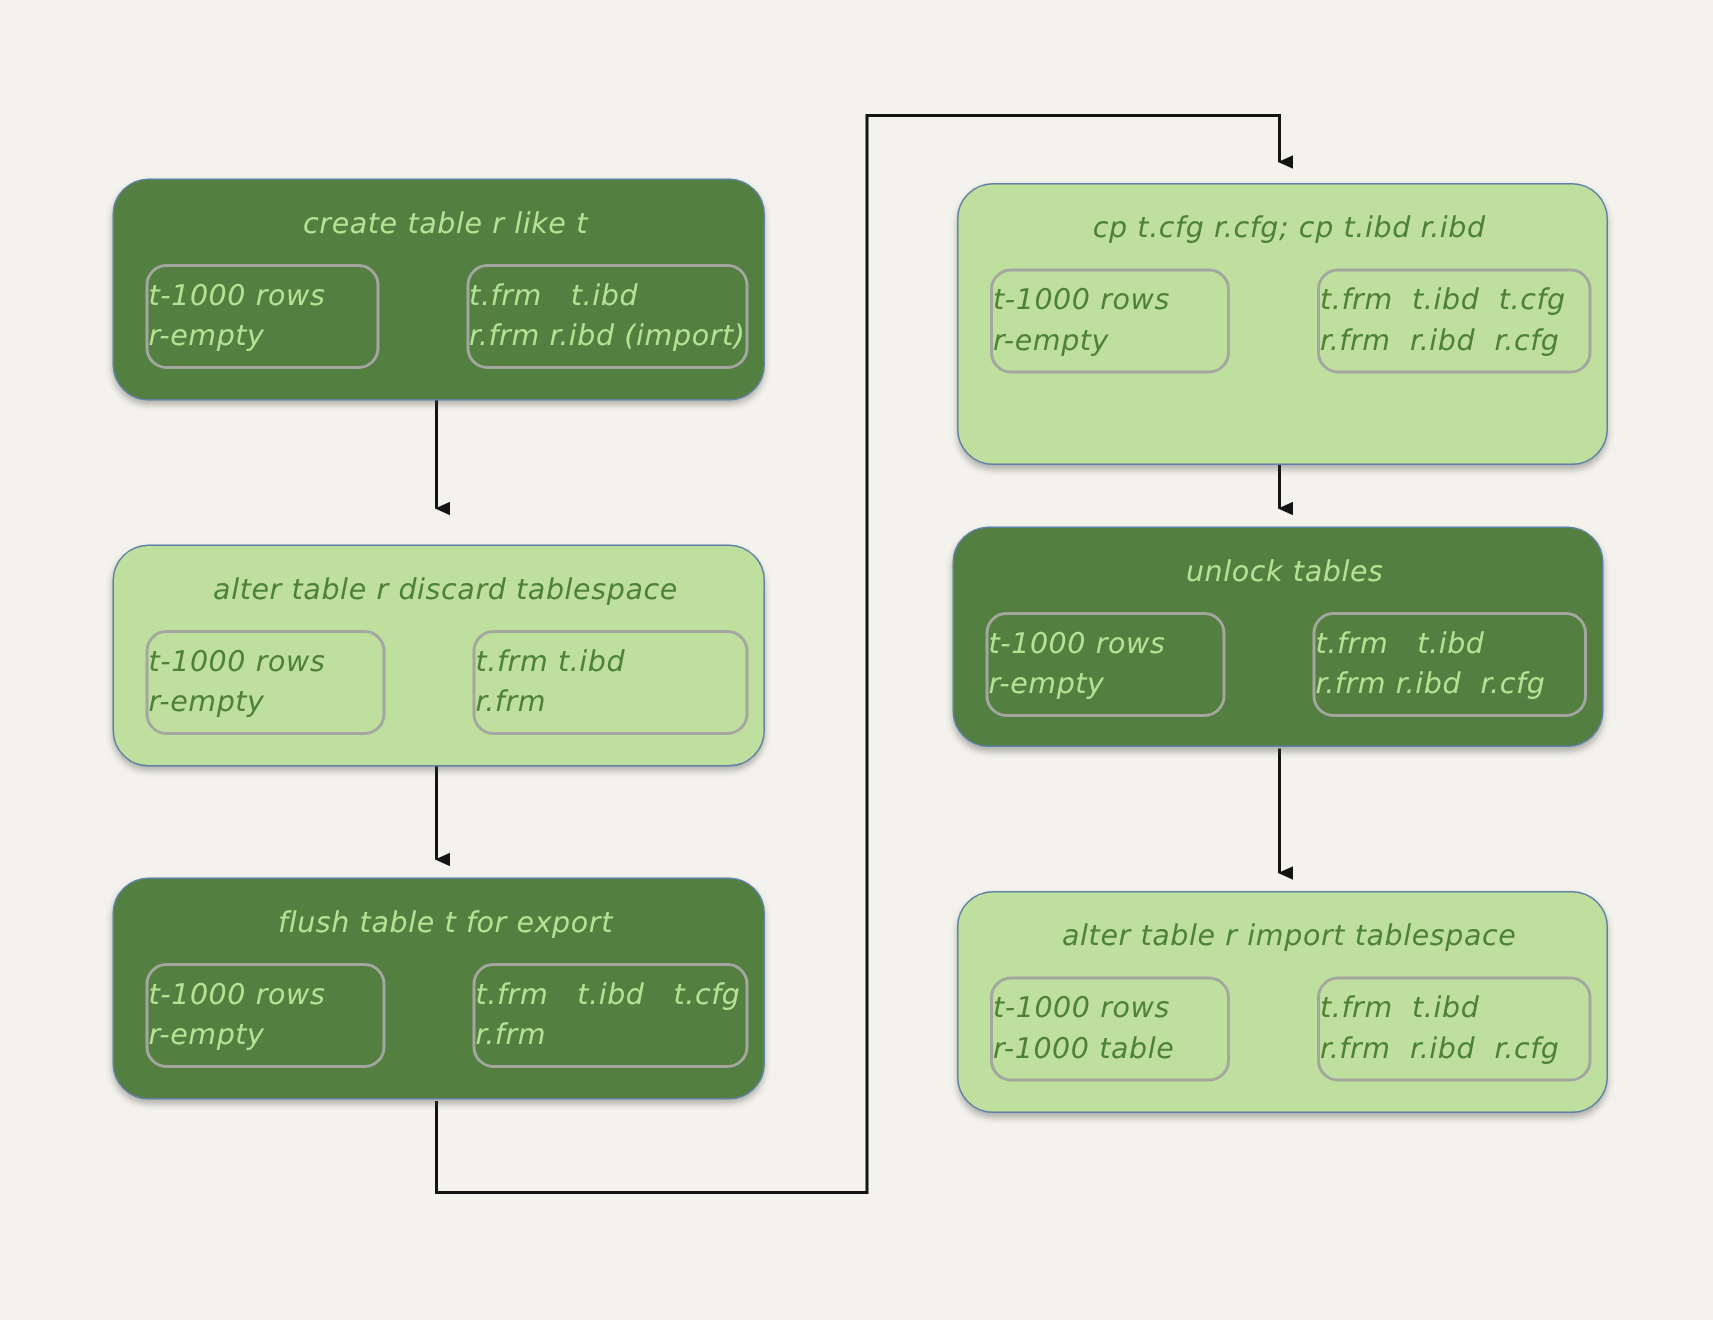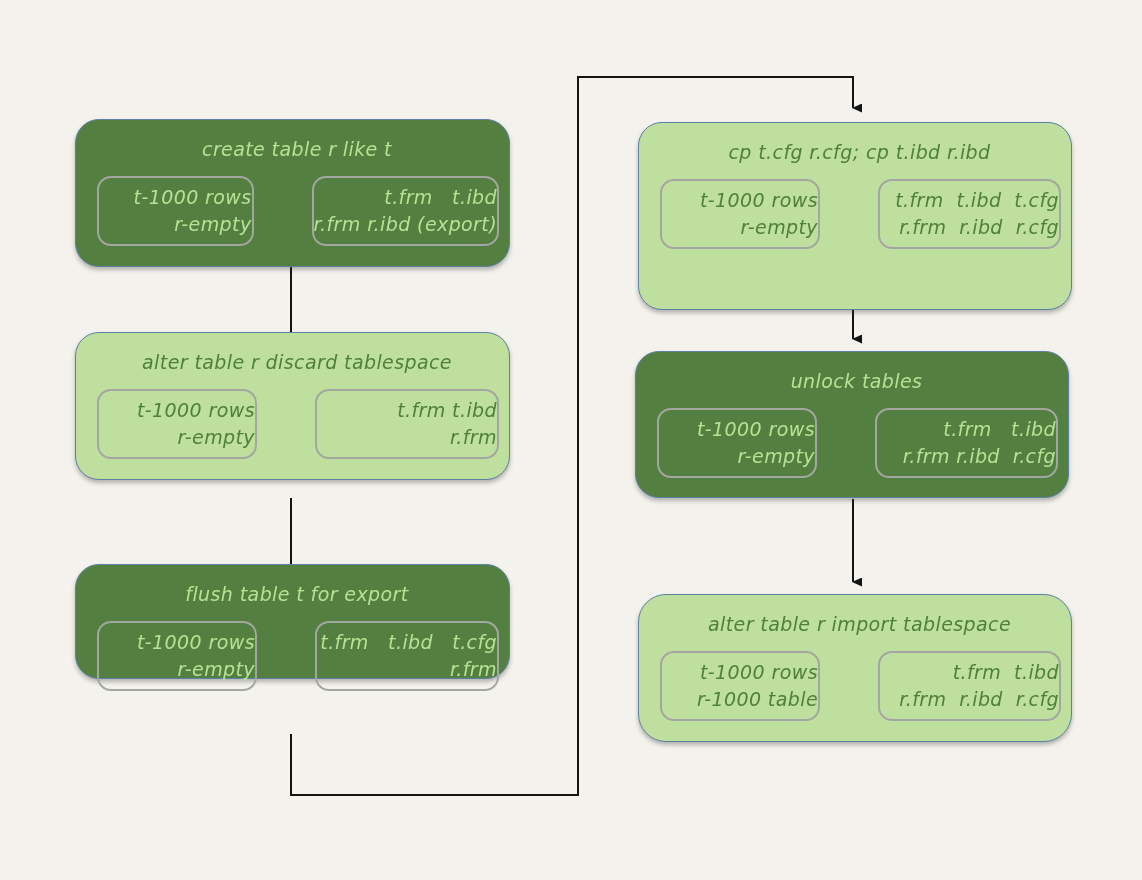--- a/index.html
+++ b/index.html
@@ -50,21 +50,21 @@
     gap: 14px;
     margin-top: 16px;
     flex: 1;
   }
   .subbox {
     border: 2px solid #a4a6a0;
     border-radius: 14px;
     height: 70px;
     display: flex;
     flex-direction: column;
-    align-items: flex-end;
+    align-items: flex-start;
     justify-content: center;
     box-sizing: border-box;
   }
   .subbox.rows  { width: 160px; margin-left: 2px; }
   .subbox.files { flex: 1; margin-left: 44px; }
   .subbox-line {
     font-size: 19px;
     line-height: 27px;
     letter-spacing: 0.4px;
     white-space: pre;
@@ -98,40 +98,40 @@
 
   <div class="node dark" style="left:75px; top:119px; width:435px; height:148px;">
     <div class="node-title">create table r like t</div>
     <div class="node-body">
       <div class="subbox rows">
         <div class="subbox-line">t-1000 rows</div>
         <div class="subbox-line">r-empty</div>
       </div>
       <div class="subbox files">
         <div class="subbox-line">t.frm   t.ibd</div>
-        <div class="subbox-line">r.frm r.ibd (export)</div>
+        <div class="subbox-line">r.frm r.ibd (import)</div>
       </div>
     </div>
   </div>
 
-  <div class="node light" style="left:75px; top:332px; width:435px; height:148px;">
+  <div class="node light" style="left:75px; top:363px; width:435px; height:148px;">
     <div class="node-title">alter table r discard tablespace</div>
     <div class="node-body">
       <div class="subbox rows">
         <div class="subbox-line">t-1000 rows</div>
         <div class="subbox-line">r-empty</div>
       </div>
       <div class="subbox files">
         <div class="subbox-line">t.frm t.ibd</div>
         <div class="subbox-line">r.frm</div>
       </div>
     </div>
   </div>
 
-  <div class="node dark" style="left:75px; top:564px; width:435px; height:115px;">
+  <div class="node dark" style="left:75px; top:585px; width:435px; height:148px;">
     <div class="node-title">flush table t for export</div>
     <div class="node-body">
       <div class="subbox rows">
         <div class="subbox-line">t-1000 rows</div>
         <div class="subbox-line">r-empty</div>
       </div>
       <div class="subbox files">
         <div class="subbox-line">t.frm   t.ibd   t.cfg</div>
         <div class="subbox-line">r.frm</div>
       </div>
@@ -159,21 +159,21 @@
         <div class="subbox-line">t-1000 rows</div>
         <div class="subbox-line">r-empty</div>
       </div>
       <div class="subbox files">
         <div class="subbox-line">t.frm   t.ibd</div>
         <div class="subbox-line">r.frm r.ibd  r.cfg</div>
       </div>
     </div>
   </div>
 
-  <div class="node light" style="left:638px; top:594px; width:434px; height:148px;border-radius:28px;">
+  <div class="node light" style="left:638px; top:594px; width:434px; height:148px;">
     <div class="node-title">alter table r import tablespace</div>
     <div class="node-body">
       <div class="subbox rows">
         <div class="subbox-line">t-1000 rows</div>
         <div class="subbox-line">r-1000 table</div>
       </div>
       <div class="subbox files">
         <div class="subbox-line">t.frm  t.ibd</div>
         <div class="subbox-line">r.frm  r.ibd  r.cfg</div>
       </div>

